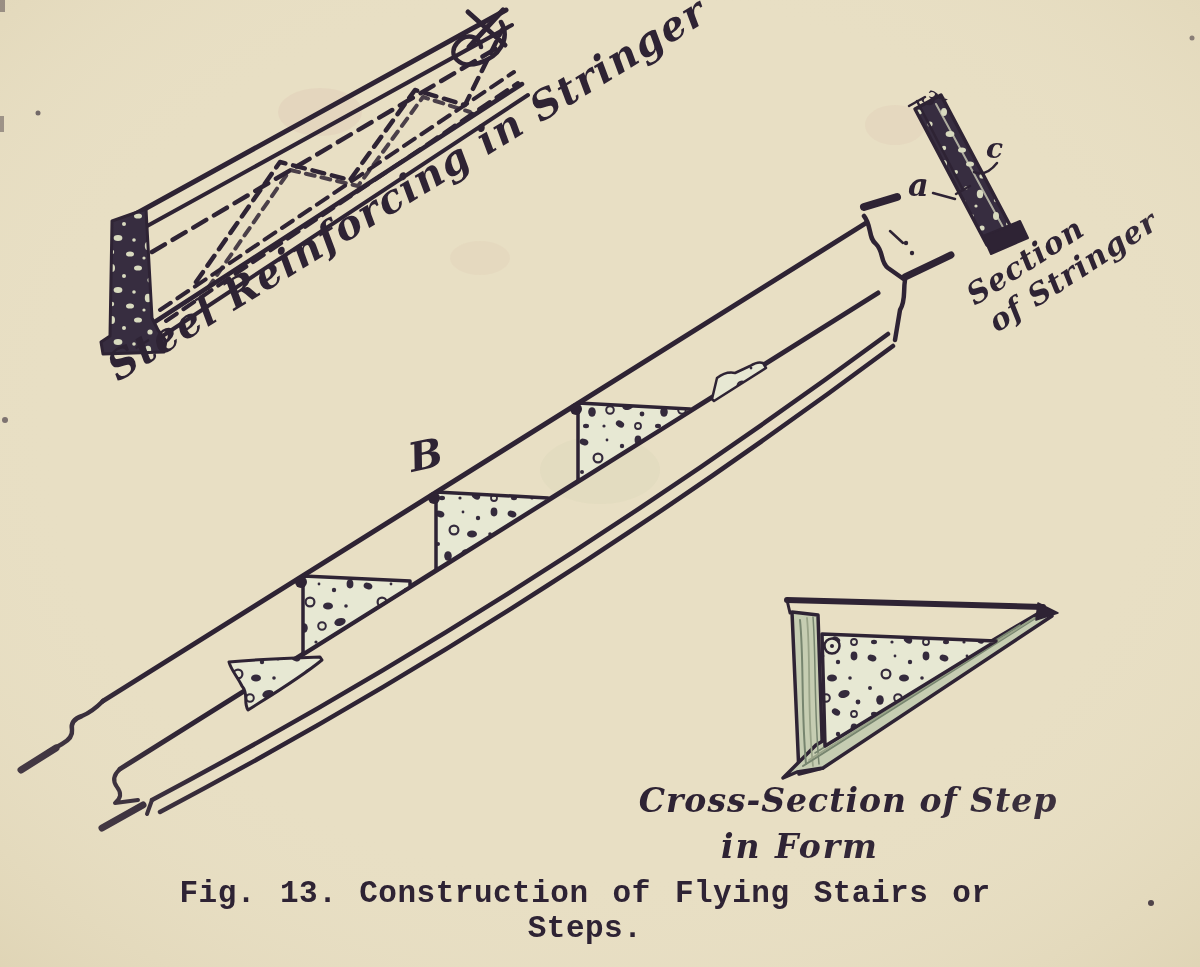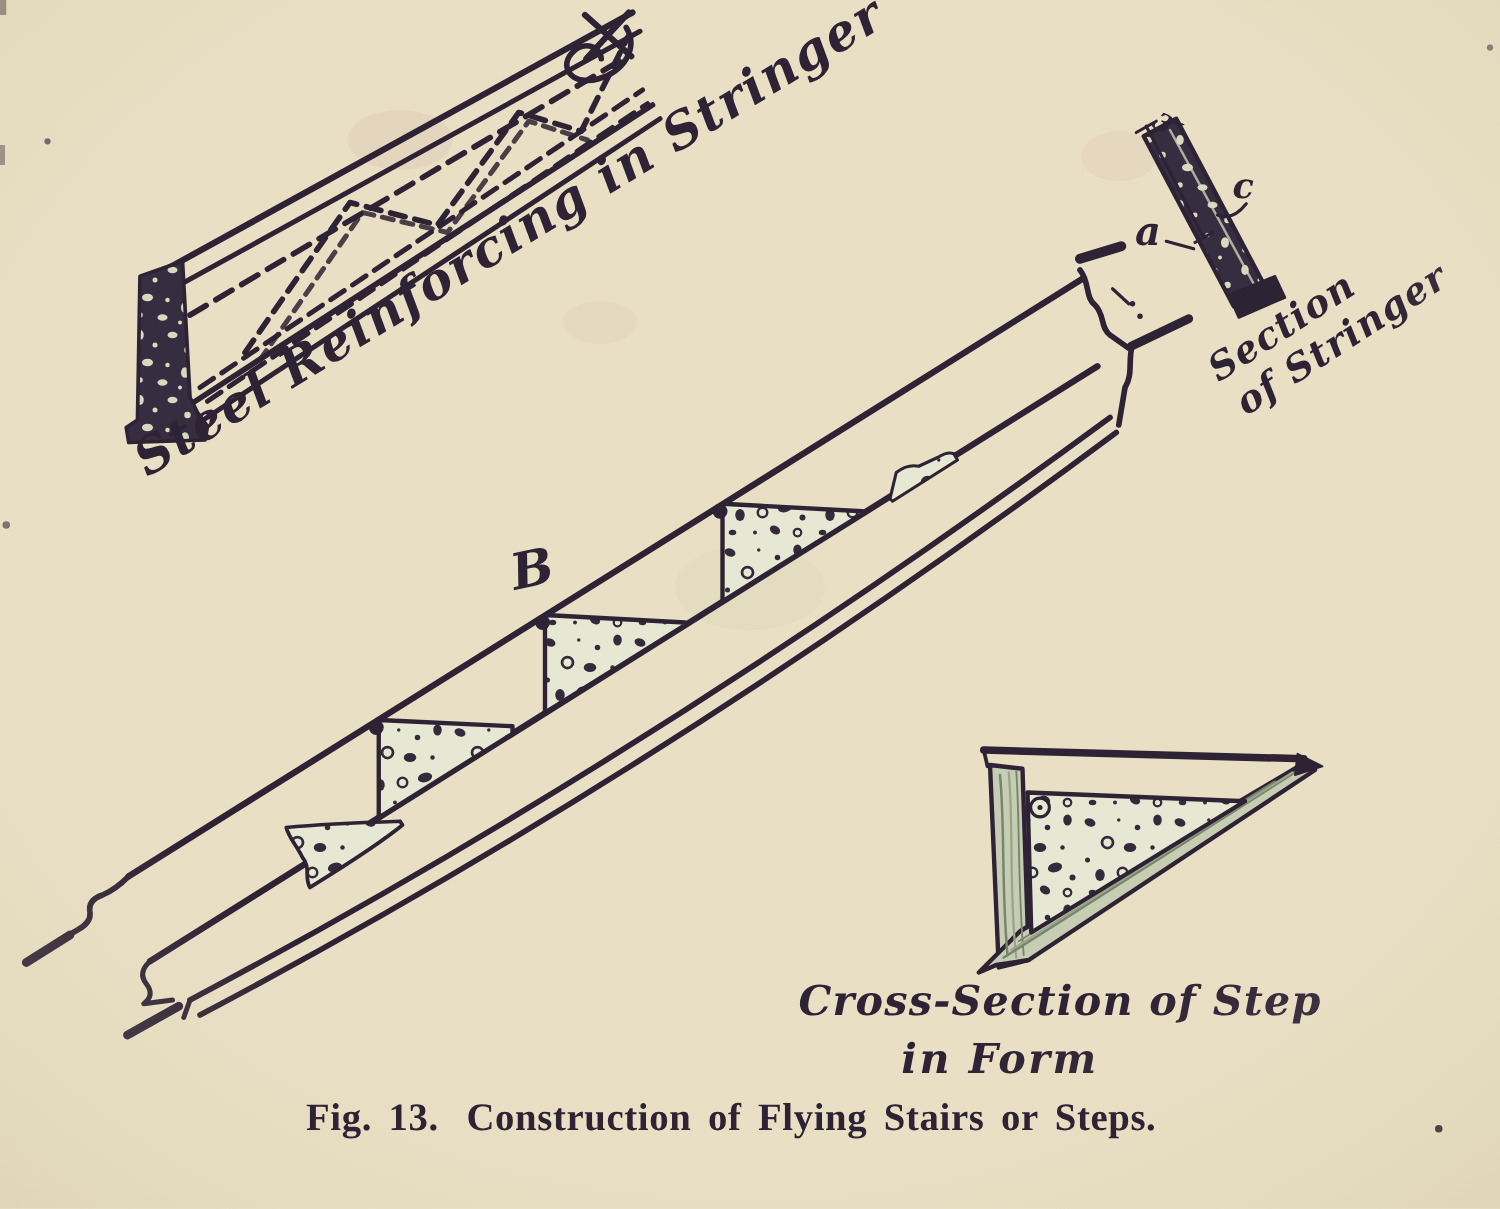--- a/index.html
+++ b/index.html
@@ -14,21 +14,21 @@
   .script-label{
     font-family:"DejaVu Serif", serif;
     font-style:italic;
     font-weight:bold;
     fill:#2e2334;
   }
   .caption{
     position:absolute;
     left:150px;top:876px;width:870px;
     text-align:center;
-    font-family:Liberation Serif, serif;
+    font-family:Liberation Mono, monospace;
     font-weight:bold;
     font-size:31px;
     letter-spacing:0.5px;
     word-spacing:5px;
     color:#2e2334;
   }
   .caption .figno{margin-right:22px;}
 </style>
 </head>
 <body>

